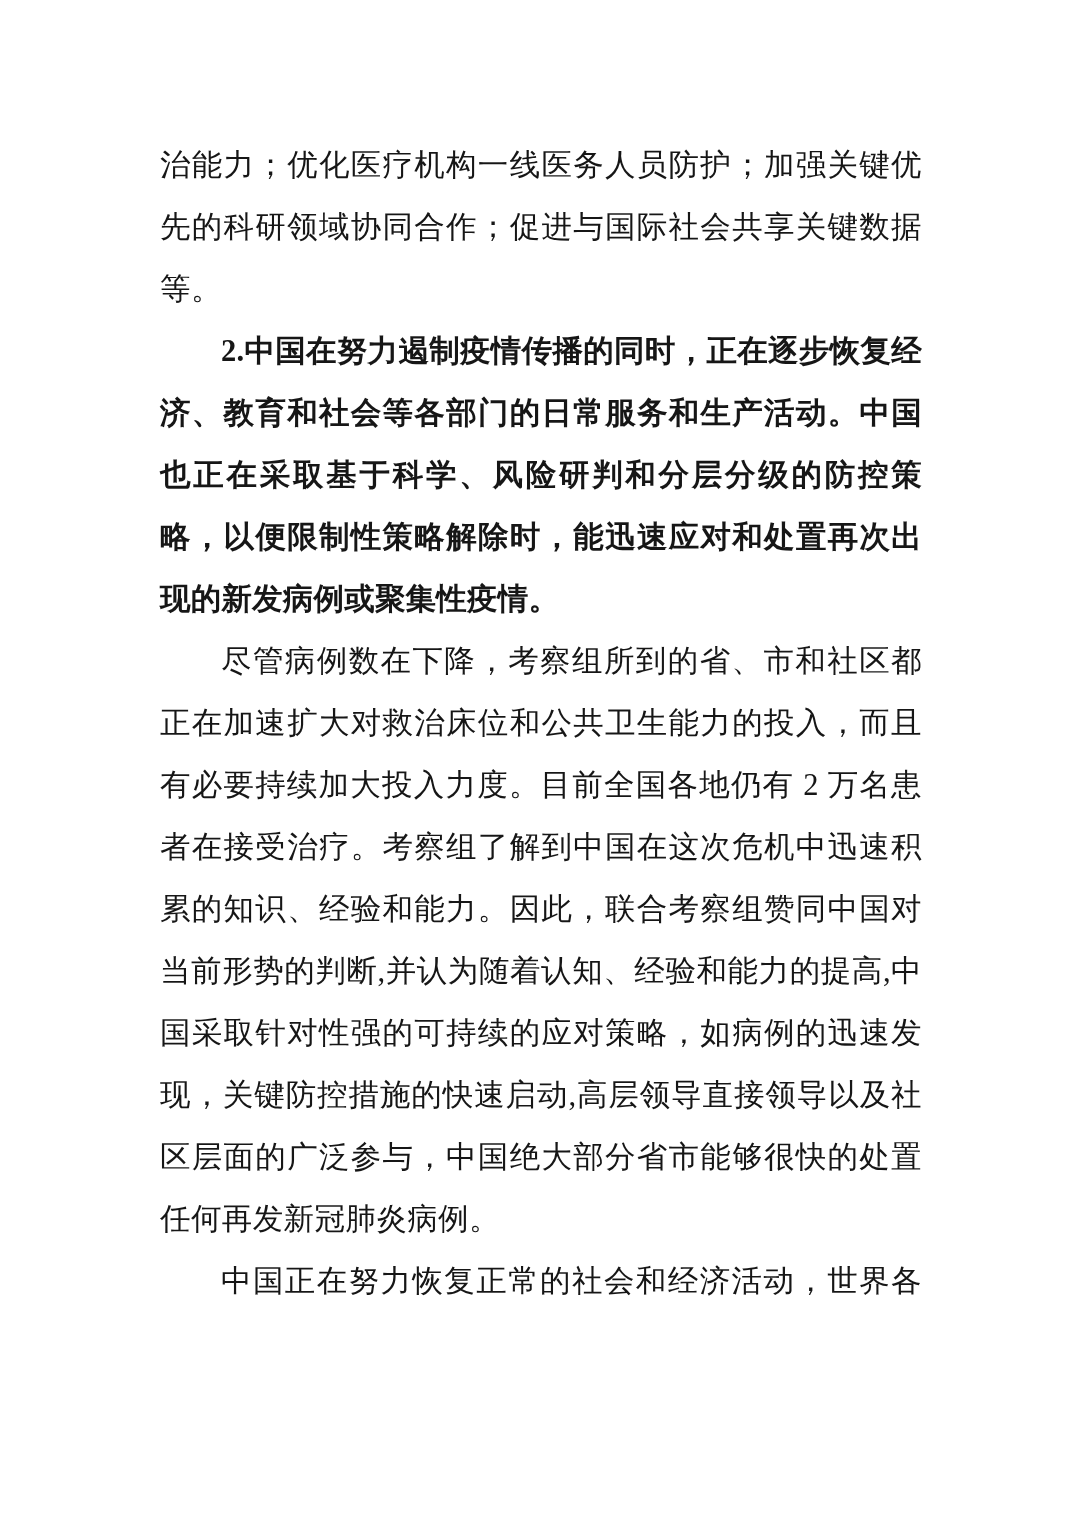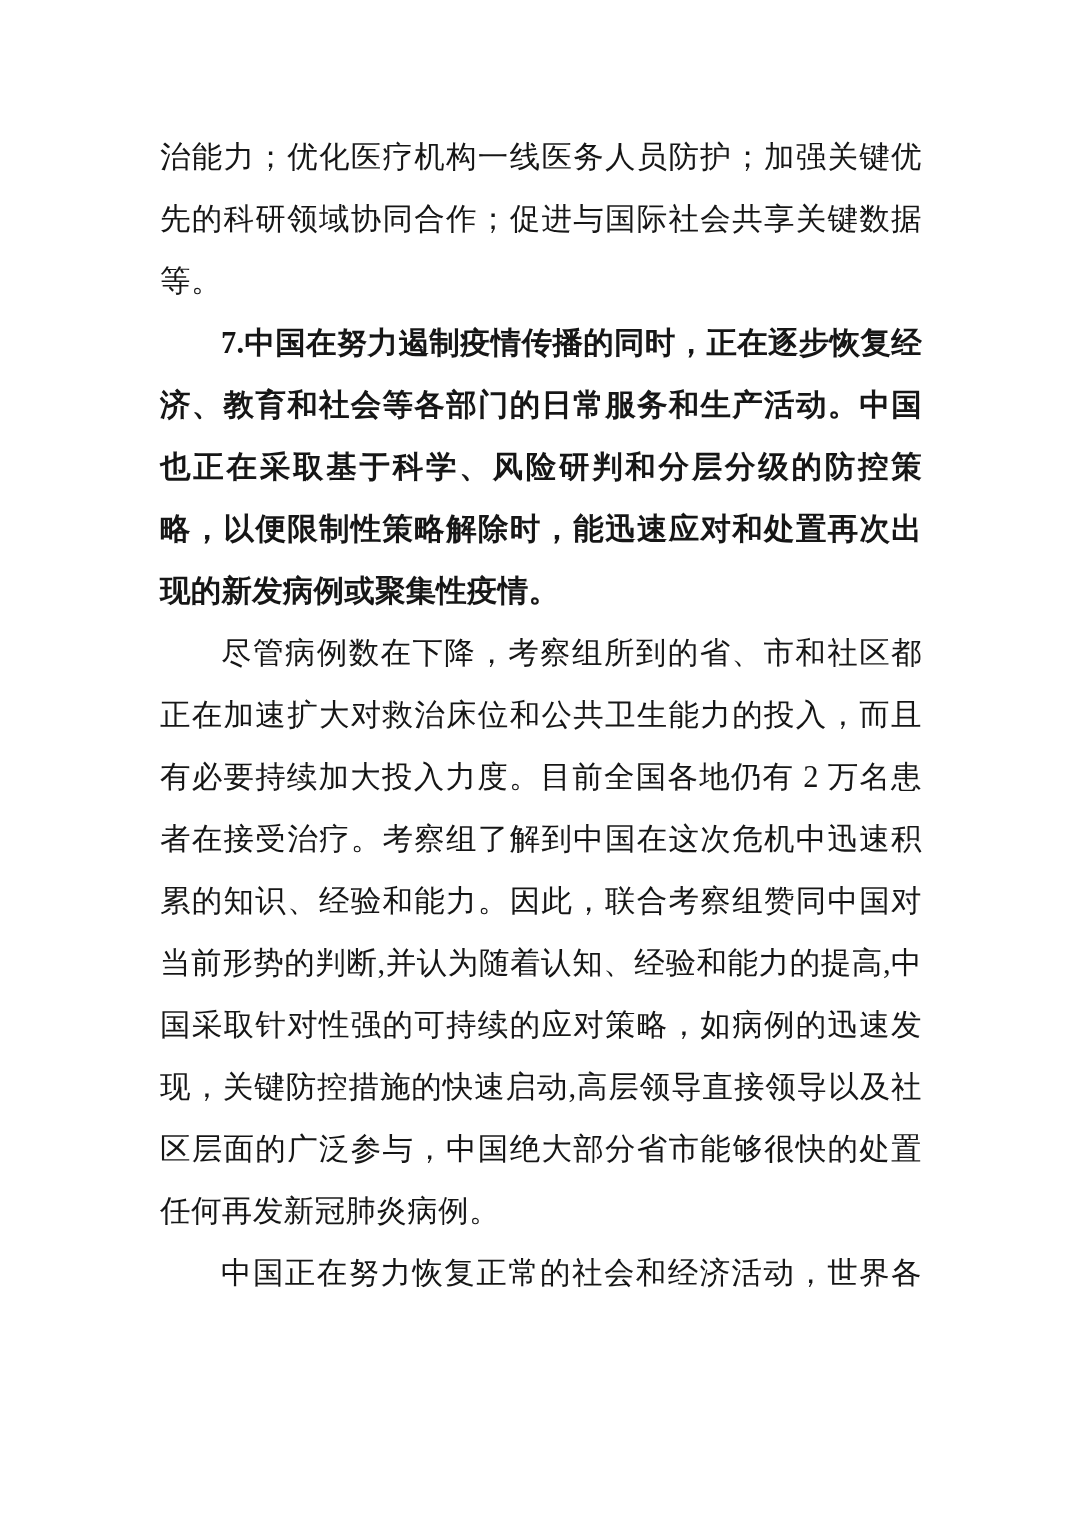--- a/index.html
+++ b/index.html
@@ -10,21 +10,21 @@
   body {
     width: 1080px;
     height: 1527px;
     position: relative;
     font-family: "Liberation Serif", "DejaVu Serif", serif;
     color: #1a1a1a;
   }
   .page {
     position: absolute;
     left: 0;
-    top: 8px;
+    top: 16px;
     width: 1080px;
     height: 1281px;
     background: #ffffff;
     overflow: hidden;
   }
   .content {
     position: absolute;
     left: 160px;
     top: 118px;
     width: 762px;
@@ -59,18 +59,18 @@
     color: #2b2b2b;
     font-family: "Liberation Serif", "DejaVu Serif", serif;
   }
 </style>
 </head>
 <body>
 
 <div class="page">
   <div class="content">
     <p class="cont">治能力；优化医疗机构一线医务人员防护；加强关键优先的科研领域协同合作；促进与国际社会共享关键数据等。</p>
-    <p class="bold">7.中国在努力遏制疫情传播的同时，正在逐步恢复经济、教育和社会等各部门的日常服务和生产活动。中国也正在采取基于科学、风险研判和分层分级的防控策略，以便限制性策略解除时，能迅速应对和处置再次出现的新发病例或聚集性疫情。</p>
+    <p class="bold">2.中国在努力遏制疫情传播的同时，正在逐步恢复经济、教育和社会等各部门的日常服务和生产活动。中国也正在采取基于科学、风险研判和分层分级的防控策略，以便限制性策略解除时，能迅速应对和处置再次出现的新发病例或聚集性疫情。</p>
     <p class="indent">尽管病例数在下降，考察组所到的省、市和社区都正在加速扩大对救治床位和公共卫生能力的投入，而且有必要持续加大投入力度。目前全国各地仍有 2 万名患者在接受治疗。考察组了解到中国在这次危机中迅速积累的知识、经验和能力。因此，联合考察组赞同中国对当前形势的判断,并认为随着认知、经验和能力的提高,中国采取针对性强的可持续的应对策略，如病例的迅速发现，关键防控措施的快速启动,高层领导直接领导以及社区层面的广泛参与，中国绝大部分省市能够很快的处置任何再发新冠肺炎病例。</p>
     <p class="indent">中国正在努力恢复正常的社会和经济活动，世界各国必须正确认识并积极回应这一事实，即中国新冠肺炎疫情风险正在快速改变和不断降低。中国需要迅速恢复与世界的正常联系，其生产力和经济的恢复对中国自身和世界都至关重要。世界各国都迫切需要了解和利用中国在应对新冠肺炎疫情方面的经验，充分认识到其为全球应对行动带来的实际贡</p>
   </div>
   <div class="pagenum">27</div>
 </div>
 
 </body></html>

